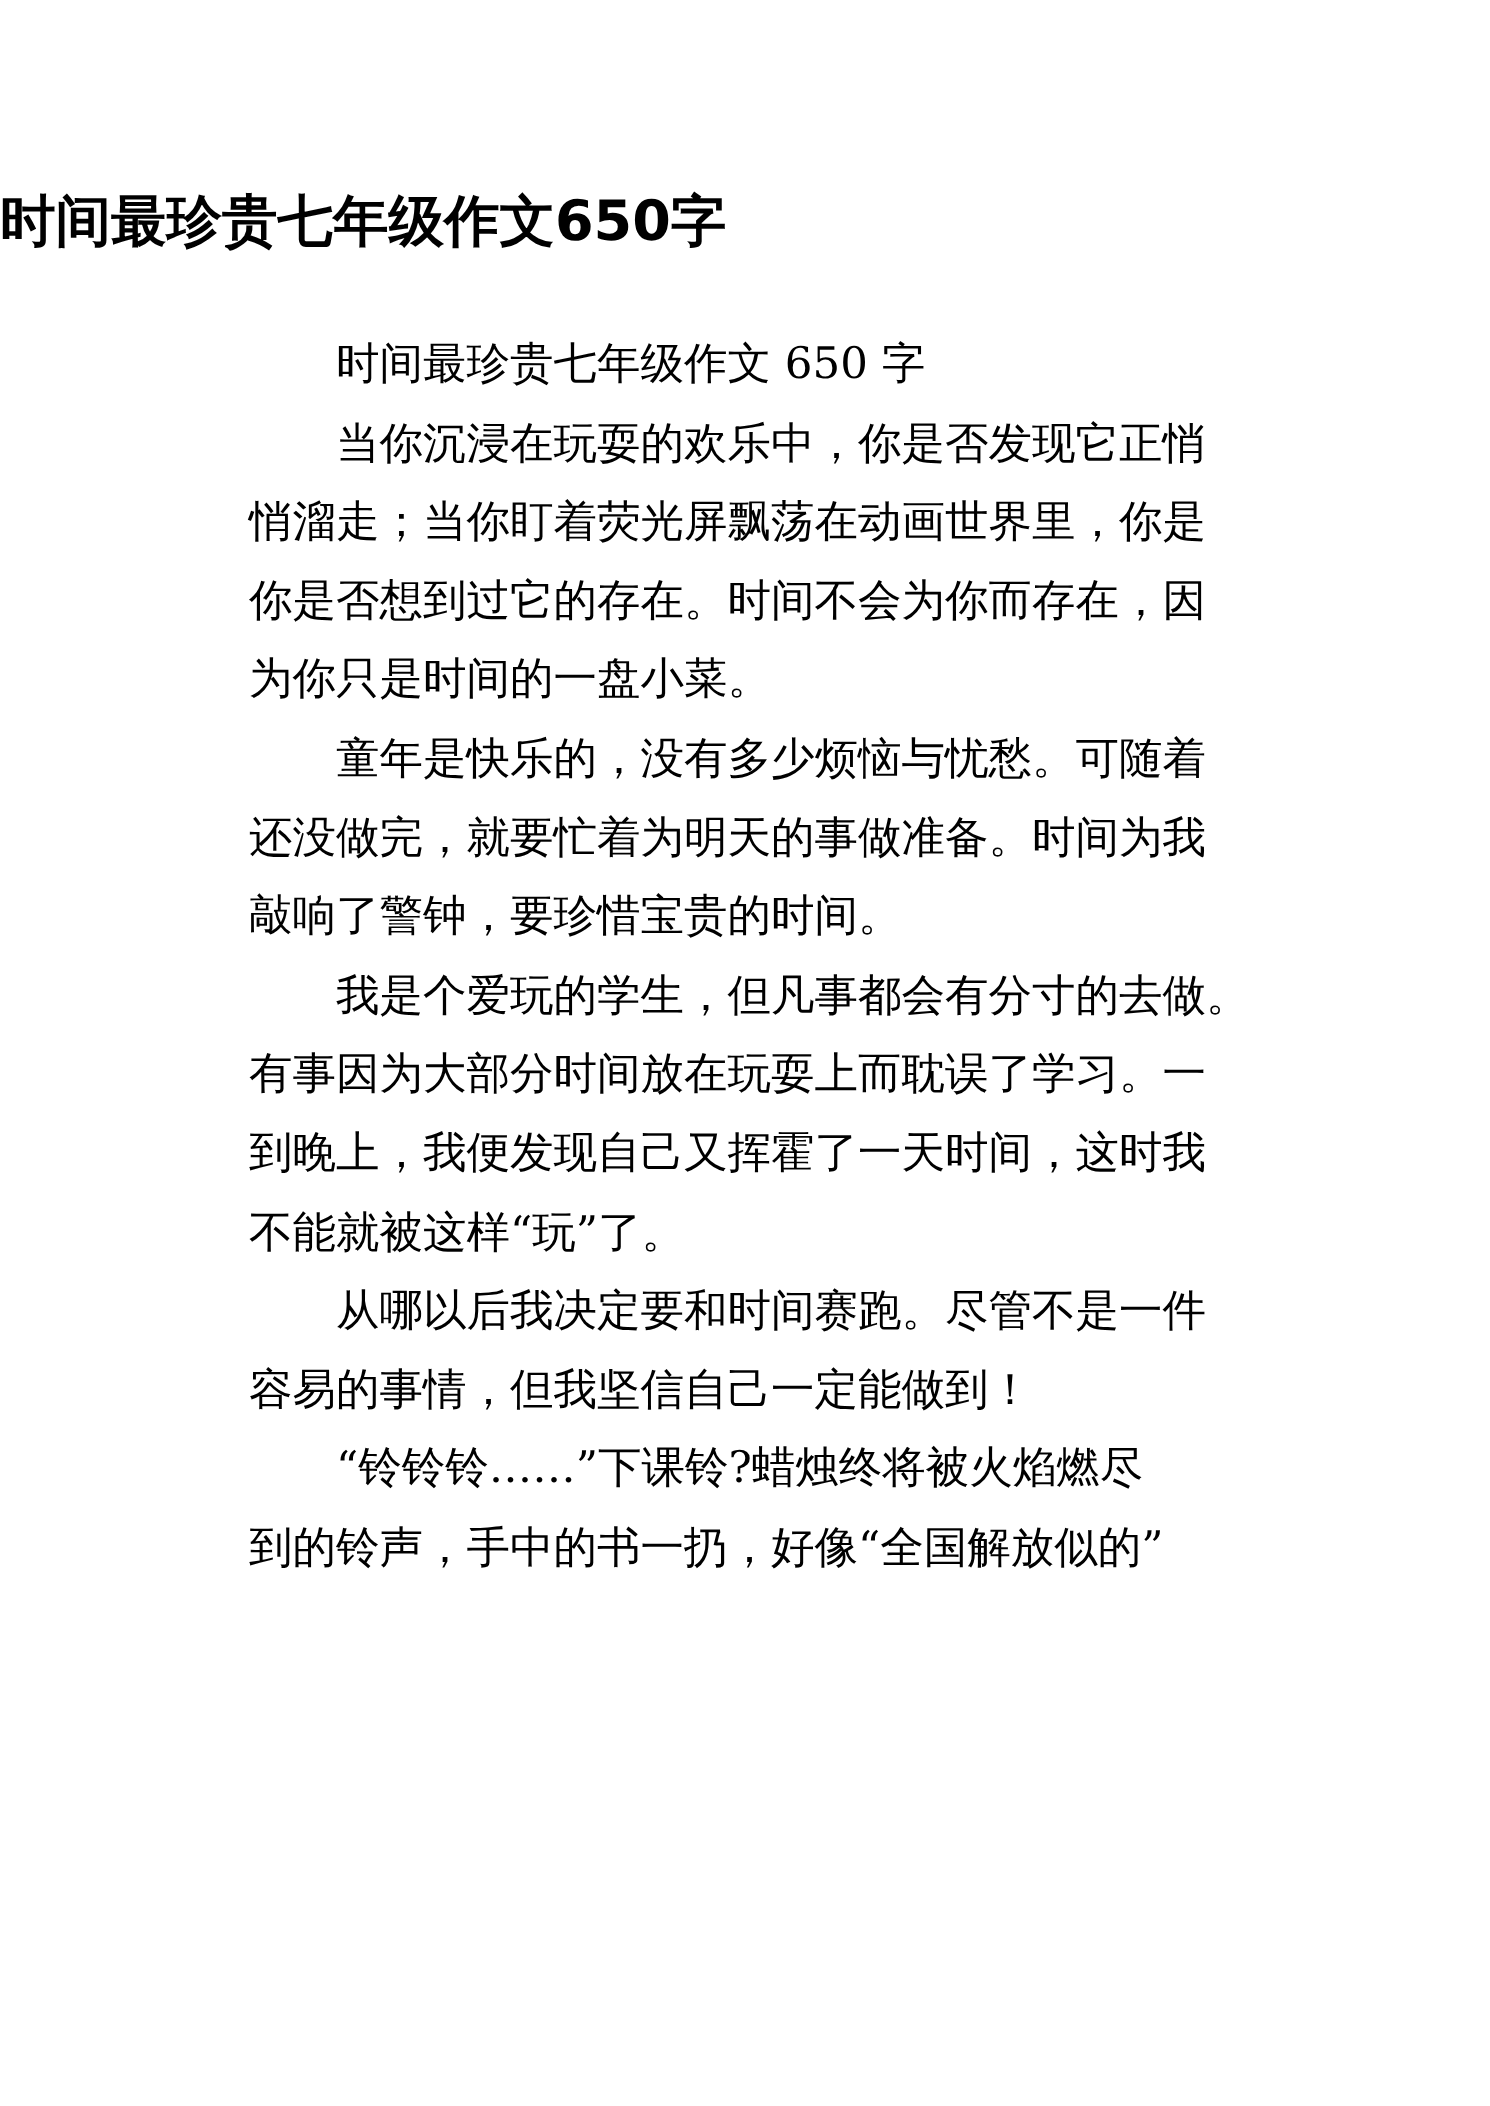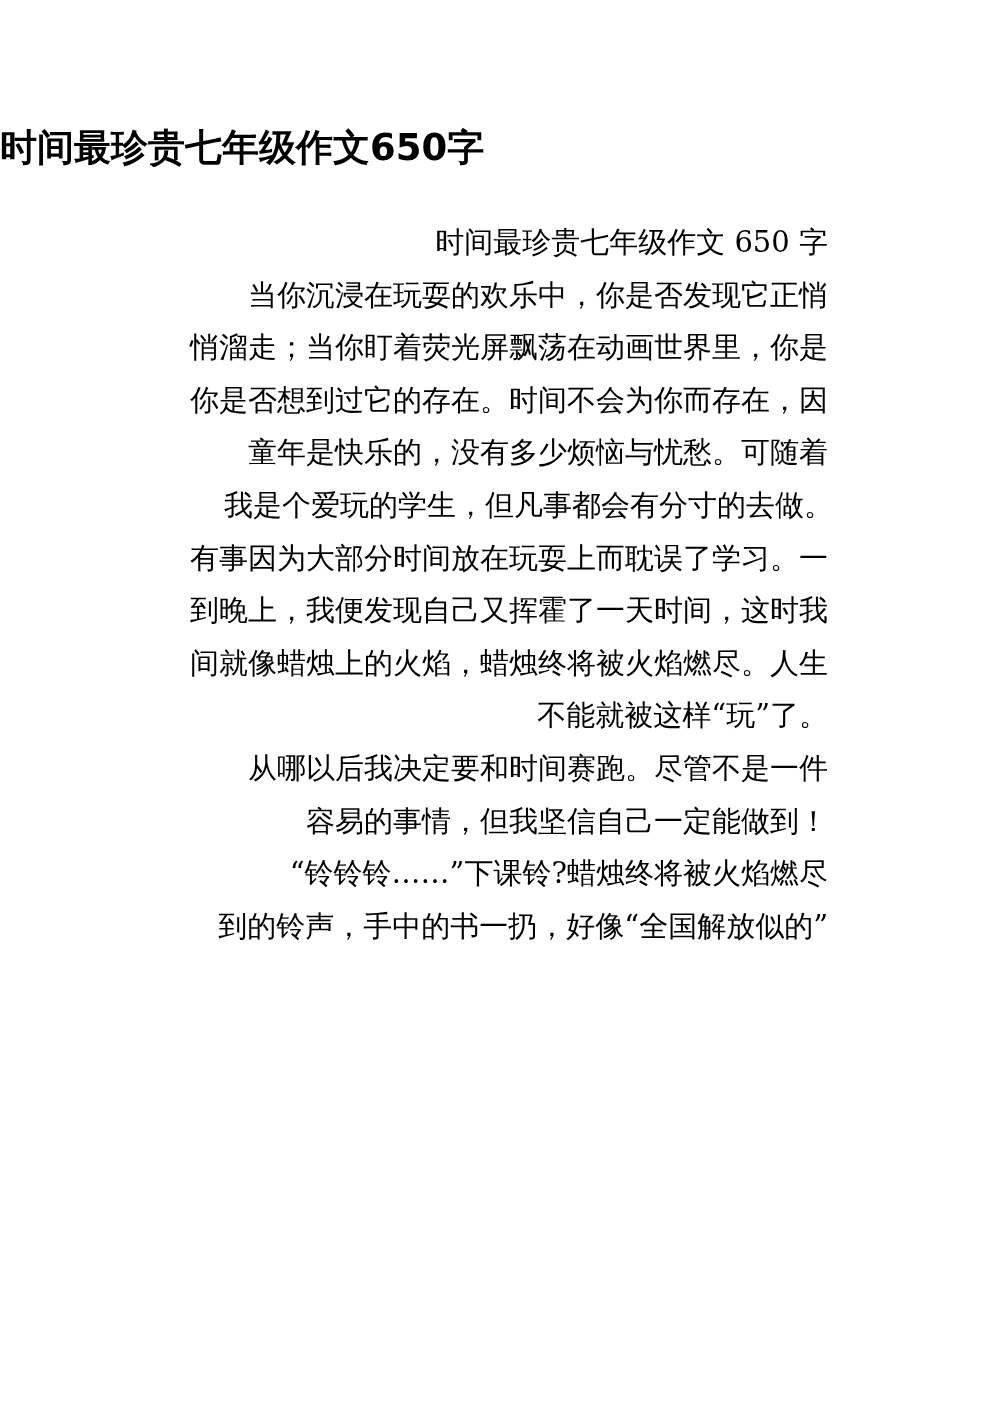--- a/index.html
+++ b/index.html
@@ -32,39 +32,40 @@
       left: 166px;
       width: 662px;
       font-family: "DejaVu Serif", "Liberation Serif", serif;
       font-size: 29px;
       line-height: 52.6px;
     }
     .line {
       display: block;
       white-space: nowrap;
       height: 52.6px;
-      text-align: right;
     }
     .indent {
       padding-left: 58px;
     }
   </style>
 </head>
 <body>
 
 <div class="page-title">时间最珍贵七年级作文650字</div>
 
 <div class="body-text">
   <span class="line indent">时间最珍贵七年级作文 650 字</span>
   <span class="line indent">当你沉浸在玩耍的欢乐中，你是否发现它正悄</span>
   <span class="line">悄溜走；当你盯着荧光屏飘荡在动画世界里，你是</span>
   <span class="line">你是否想到过它的存在。时间不会为你而存在，因</span>
+  <span class="line">为你只是时间的一盘小菜。</span>
   <span class="line indent">童年是快乐的，没有多少烦恼与忧愁。可随着</span>
+  <span class="line">还没做完，就要忙着为明天的事做准备。时间为我</span>
+  <span class="line">敲响了警钟，要珍惜宝贵的时间。</span>
   <span class="line indent">我是个爱玩的学生，但凡事都会有分寸的去做。</span>
   <span class="line">有事因为大部分时间放在玩耍上而耽误了学习。一</span>
   <span class="line">到晚上，我便发现自己又挥霍了一天时间，这时我</span>
-  <span class="line">间就像蜡烛上的火焰，蜡烛终将被火焰燃尽。人生</span>
   <span class="line">不能就被这样“玩”了。</span>
   <span class="line indent">从哪以后我决定要和时间赛跑。尽管不是一件</span>
   <span class="line">容易的事情，但我坚信自己一定能做到！</span>
   <span class="line indent">“铃铃铃……”下课铃?蜡烛终将被火焰燃尽</span>
   <span class="line">到的铃声，手中的书一扔，好像“全国解放似的”</span>
 </div>
 
 </body></html>

